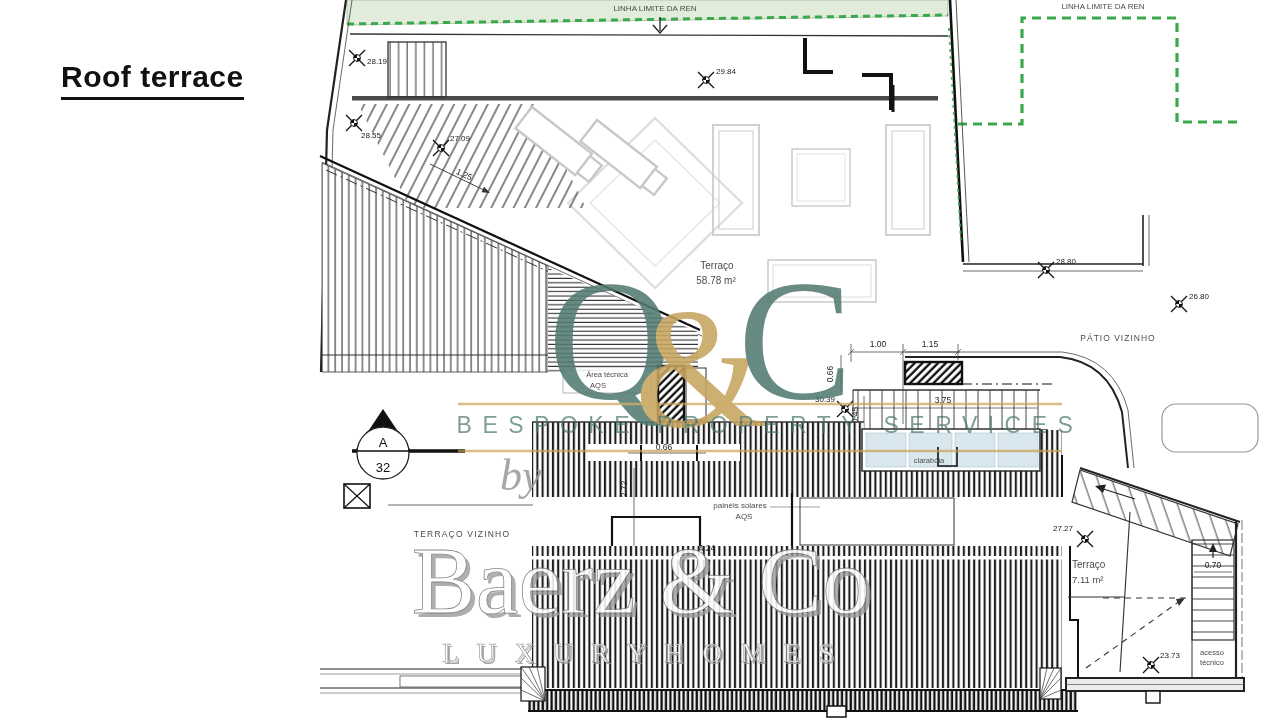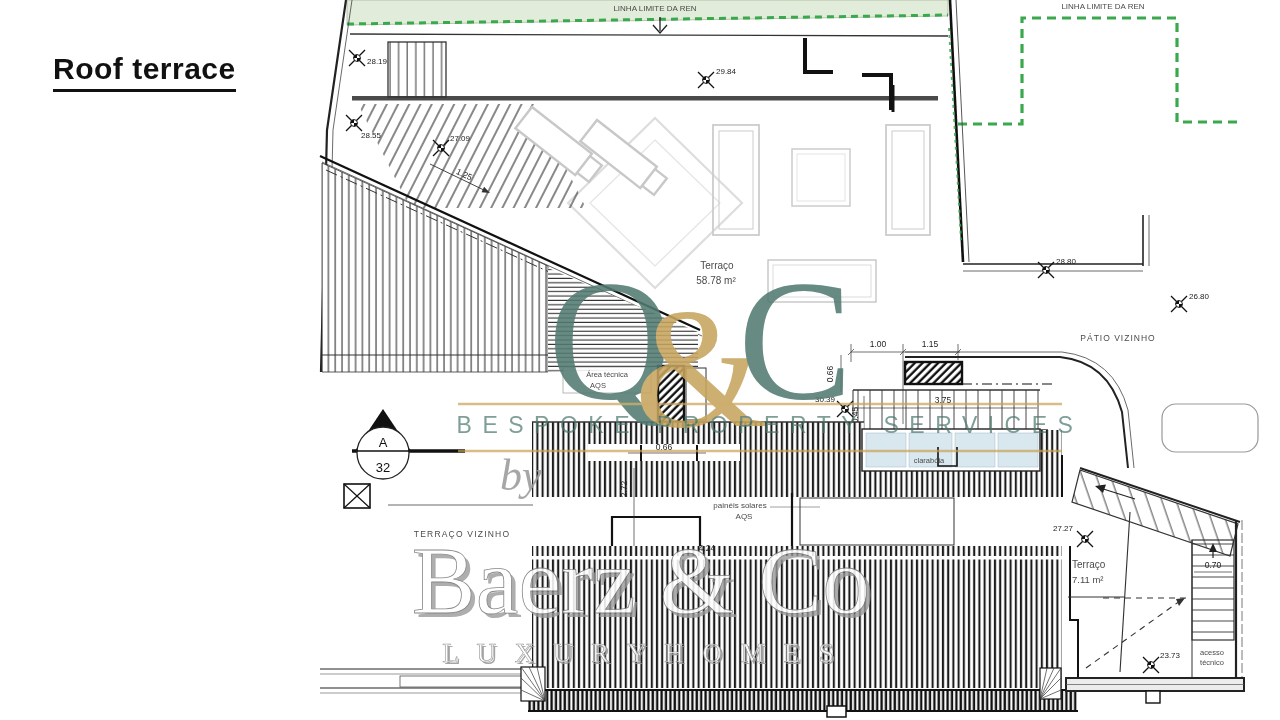--- a/index.html
+++ b/index.html
@@ -1,18 +1,18 @@
 <!DOCTYPE html>
 <html><head>
 <meta charset="utf-8">
 <style>
   html,body{margin:0;padding:0;background:#fff;}
   #stage{position:relative;width:1280px;height:720px;background:#fff;overflow:hidden;
          font-family:"Liberation Sans",sans-serif;}
-  #page-title{position:absolute;left:45px;top:44px;margin:8px;font-size:30px;font-weight:800;
+  #page-title{position:absolute;left:45px;top:44px;margin:16px;font-size:30px;font-weight:800;
         color:#111;letter-spacing:.5px;border-bottom:3.5px solid #111;padding-bottom:3px;}
   svg{position:absolute;left:0;top:0;}
   .lbl{font-family:"Liberation Sans",sans-serif;fill:#4a4a4a;}
   .elev{font-family:"Liberation Sans",sans-serif;fill:#222;font-size:8px;}
   .dim{font-family:"Liberation Sans",sans-serif;fill:#222;font-size:8.5px;text-anchor:middle;}
   .thin{stroke:#333;stroke-width:.7;fill:none;}
   .wm-serif{font-family:"Liberation Serif","DejaVu Serif",serif;}
 </style>
 </head>
 <body>

